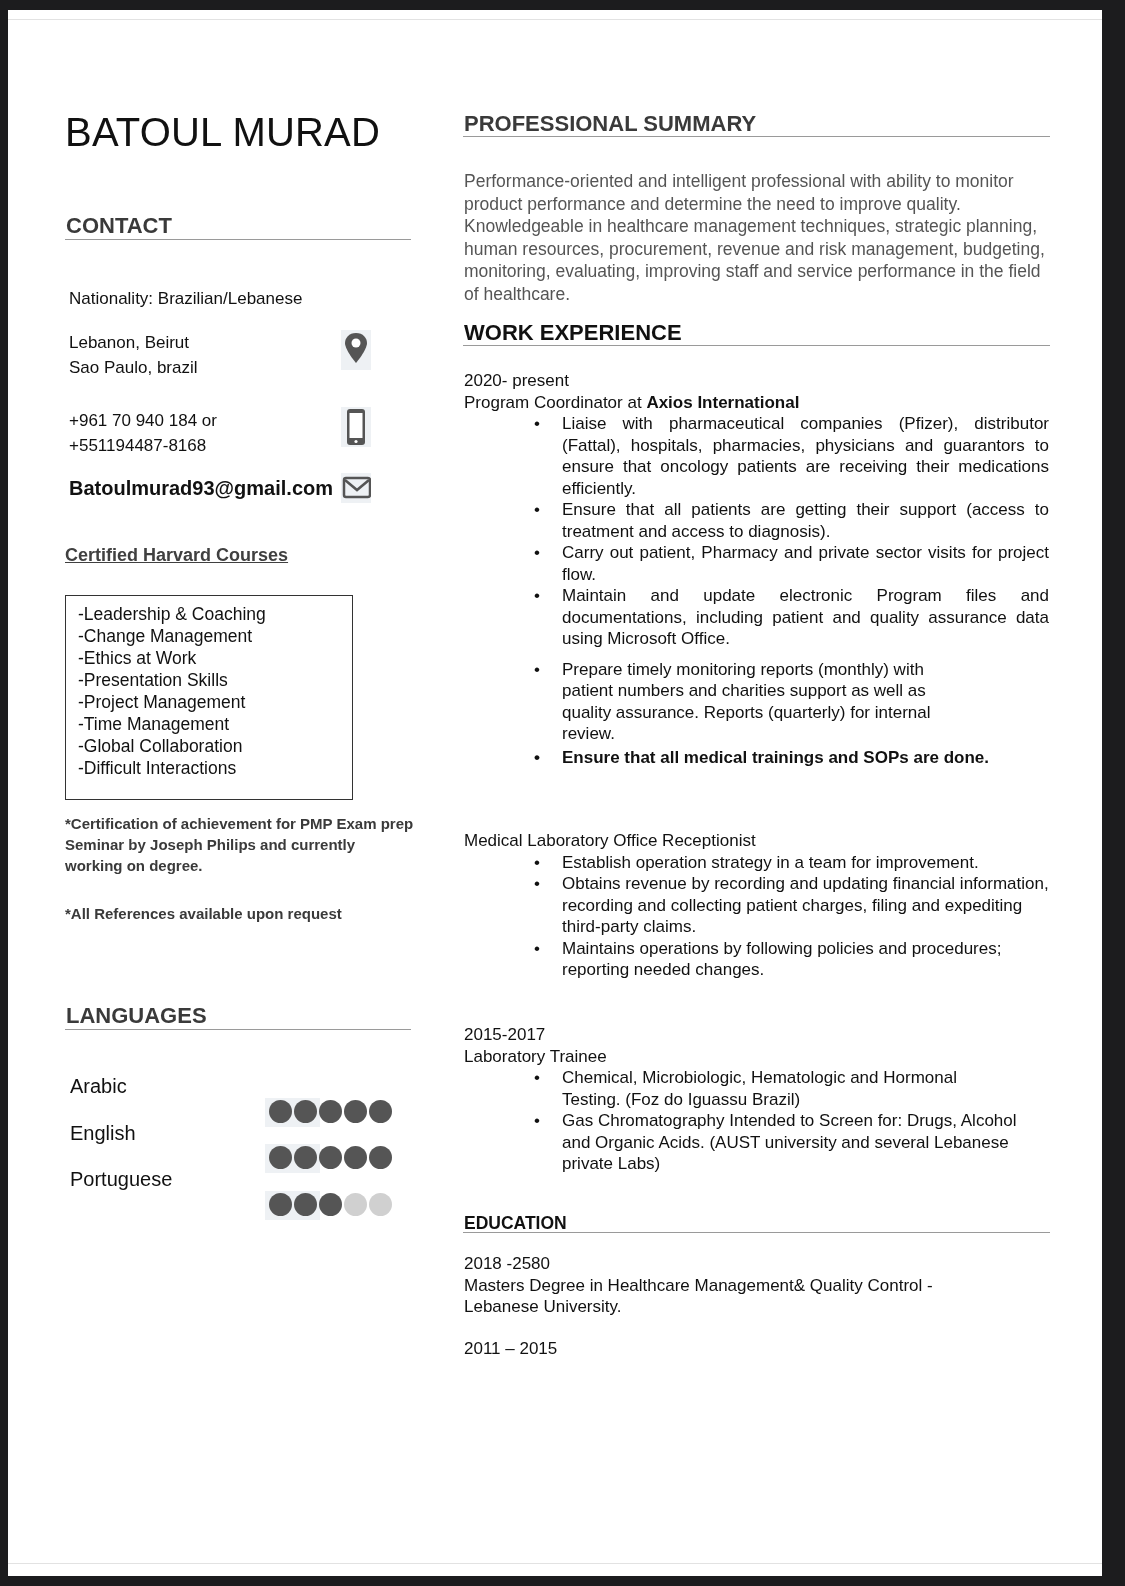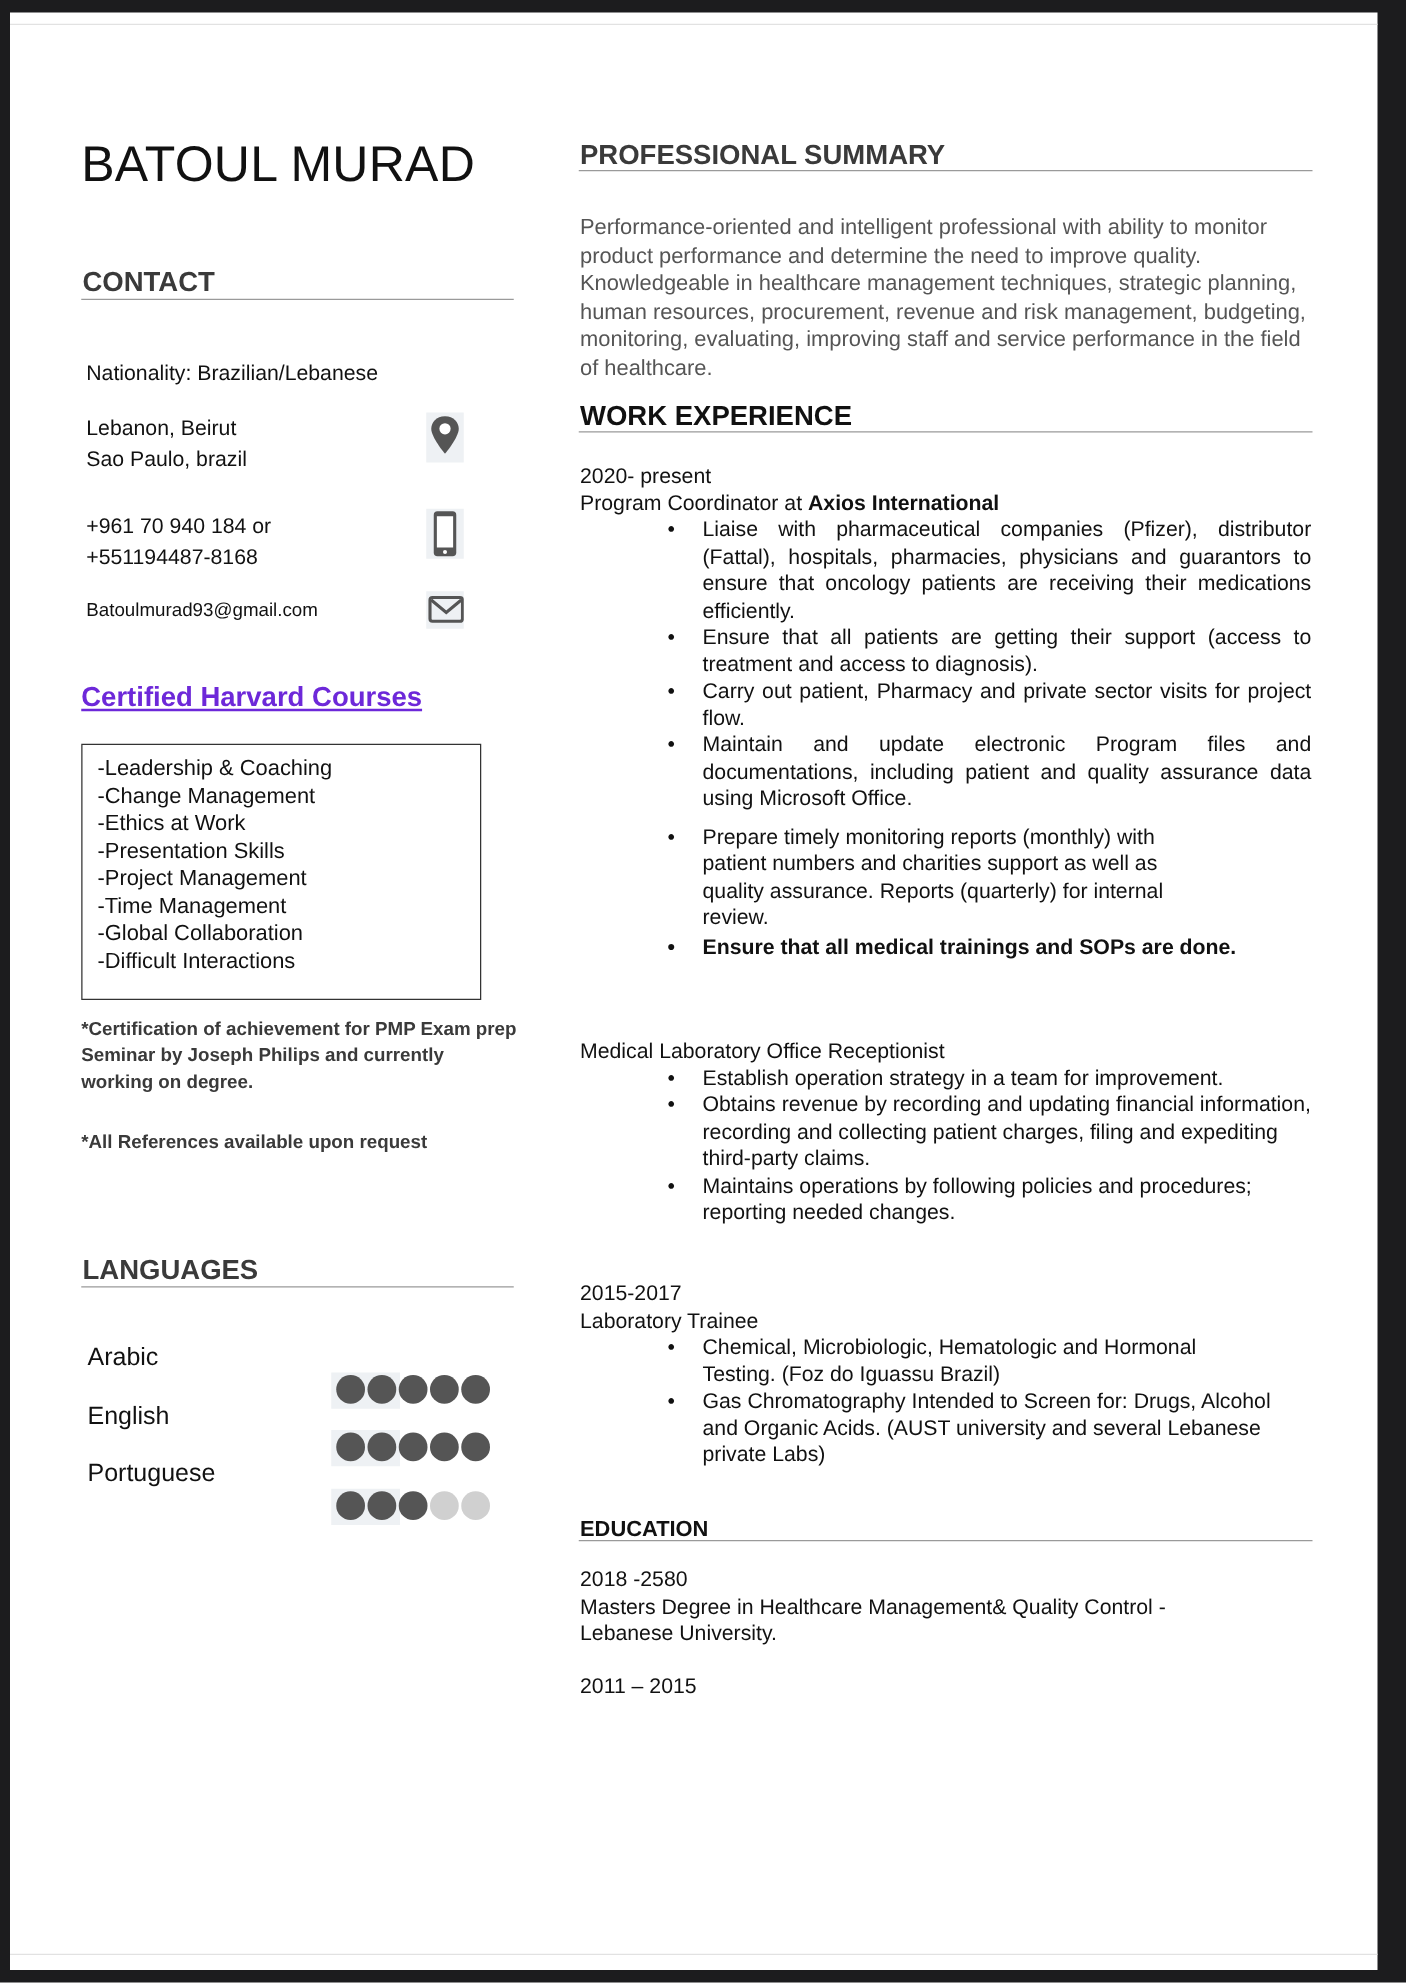--- a/index.html
+++ b/index.html
@@ -5,24 +5,24 @@
   html, body { margin:0; padding:0; }
   body { width:1125px; height:1586px; background:#1c1c1e; position:relative; overflow:hidden; font-family:"Liberation Sans", sans-serif; }
   .page { position:absolute; left:8px; top:10px; width:1094px; height:1566px; background:#fff; }
   .page-line-top { position:absolute; left:0; right:0; top:9px; height:1px; background:#e2e2e2; }
   .page-line-bot { position:absolute; left:0; right:0; top:1553px; height:1px; background:#e2e2e2; }
   .abs { position:absolute; }
   .name { left:57px; top:100px; font-size:40px; color:#111; letter-spacing:0.2px; }
   .sec-head { font-weight:bold; color:#3a3a3a; font-size:22px; }
   .rule { position:absolute; height:1px; background:#9a9a9a; }
   .calibri { font-family:"Liberation Sans", sans-serif; color:#111; font-size:17px; line-height:25px; }
-  .small { font-size:15px; }
+  .small { font-size:20px;font-weight:bold; }
   .icon { position:absolute; width:30px; height:40px; background:#eef1f4; }
-  .courses-title { left:57px; top:535px; font-size:22px; font-weight:bold; color:#6d28d9; text-decoration:underline; }
-  .courses-box { position:absolute; left:57px; top:585px; width:320px; height:205px; border:1px solid #333; box-sizing:border-box; padding:7px 12px; font-size:17.5px; line-height:22px; color:#111; }
+  .courses-title { left:57px; top:535px; font-size:18px; font-weight:bold; color:#404040; text-decoration:underline; }
+  .courses-box { position:absolute; left:57px; top:585px; width:288px; height:205px; border:1px solid #333; box-sizing:border-box; padding:7px 12px; font-size:17.5px; line-height:22px; color:#111; }
   .note { font-size:15px; font-weight:bold; color:#3a3a3a; line-height:21px; }
   .lang-label { font-size:20px; color:#111; }
   .dots { position:absolute; display:flex; gap:2px; }
   .dot { width:23px; height:23px; border-radius:50%; }
   .dot.on { background:#555; }
   .dot.off { background:#d0d0d0; }
   .dots-bg { position:absolute; width:55px; height:29px; background:#eef1f4; }
   .summary { left:456px; top:160px; width:585px; font-size:17.5px; line-height:22.5px; color:#555; }
   .job-text { font-size:17px; line-height:21.5px; color:#111; }
   ul.bullets { margin:0; padding:0; list-style:none; }

